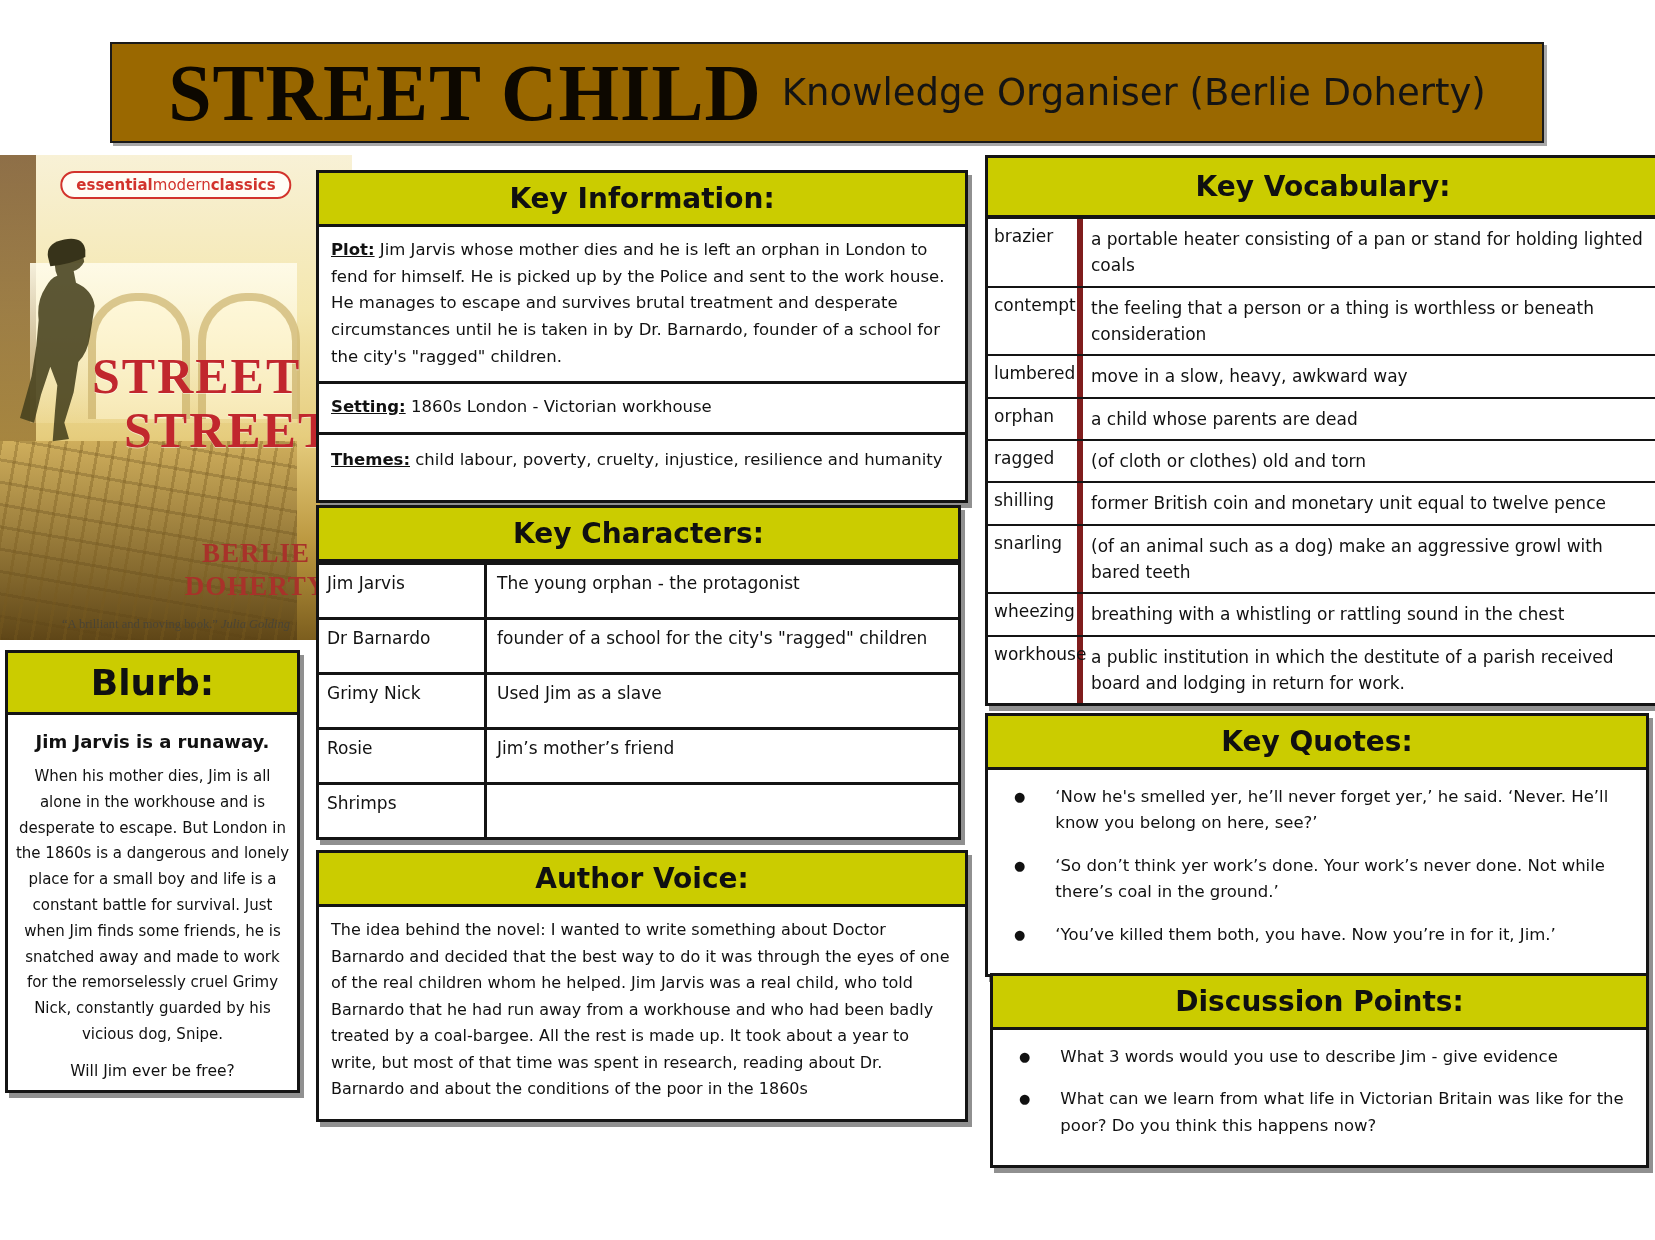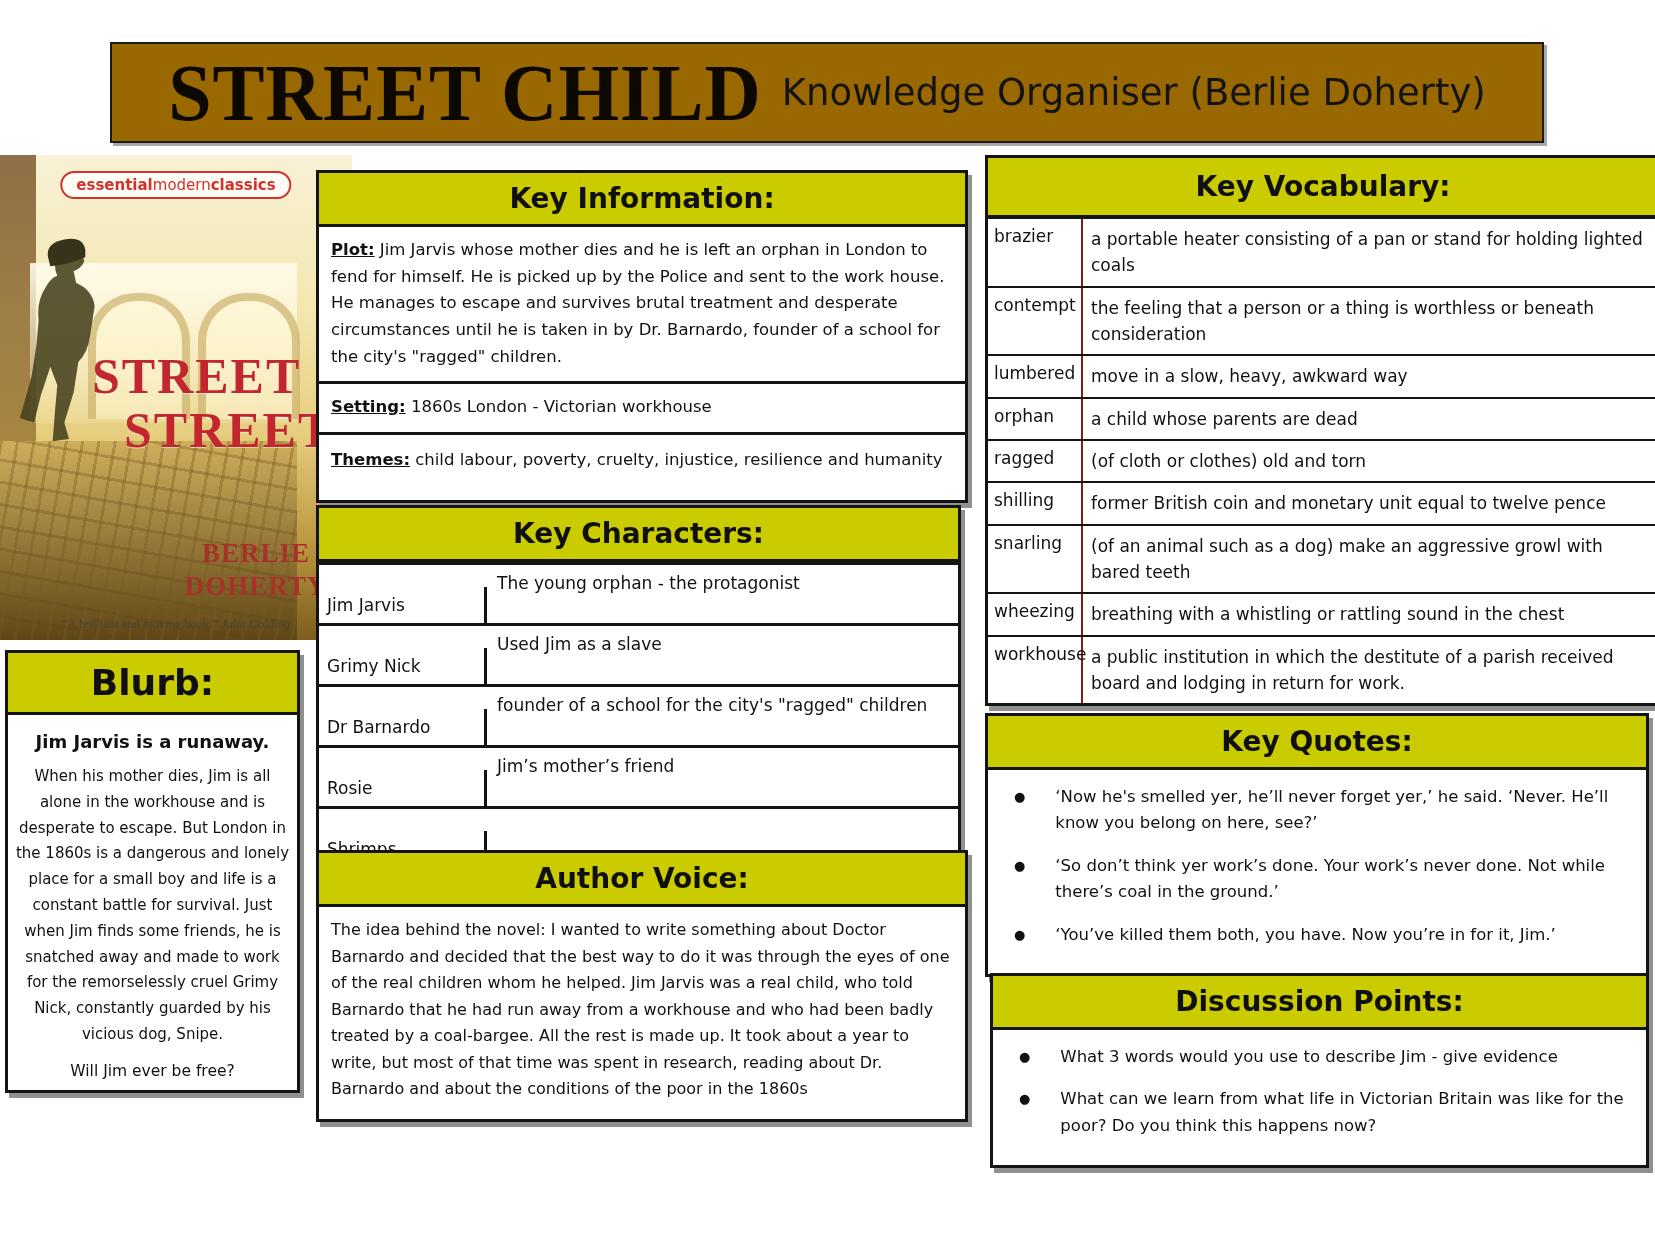--- a/index.html
+++ b/index.html
@@ -94,33 +94,33 @@
   .ki-row{padding:10px 12px;font-size:16.5px;line-height:1.62;}
   .ki-row + .ki-row{border-top:3px solid #141414;}
   .ki-row.setting{padding:10px 12px 12px;}
   .ki-row.themes{padding:12px 12px 26px;}
   .ki-label{font-weight:bold;text-decoration:underline;}
 
   
   .keychars{left:316px;top:505px;width:639px;}
   .char-row{display:grid;grid-template-columns:168px 1fr;border-top:3px solid #141414;min-height:52px;}
   .char-row:first-of-type{border-top:none;}
-  .char-name{border-right:3px solid #141414;padding:8px 8px;font-size:17px;margin-top:22px;}
+  .char-name{border-right:3px solid #141414;padding:8px 8px;font-size:17px;}
   .char-desc{padding:8px 10px;font-size:17px;}
 
   
   .authorvoice{left:316px;top:850px;width:646px;}
   .av-text{padding:10px 12px 16px;font-size:16px;line-height:1.66;}
 
   
   .vocab{left:985px;top:155px;width:670px;}
   .vocab .panel-header{border-bottom-width:2px;padding:12px 0;}
   .vocab-row{display:grid;grid-template-columns:95px 1fr;border-top:2px solid #141414;}
   .vocab-row:first-of-type{border-top:none;}
-  .vocab-term{border-right:2px solid #7f1d1d;padding:7px 4px 7px 6px;font-size:17px;}
+  .vocab-term{border-right:6px solid #7f1d1d;padding:7px 4px 7px 6px;font-size:17px;}
   .vocab-def{padding:7px 8px;font-size:17px;line-height:1.55;}
 
   
   .quotes{left:985px;top:713px;width:658px;min-height:244px;}
   .discussion{left:990px;top:973px;width:653px;min-height:185px;}
   .bullet-list{padding:14px 18px 10px 26px;}
   .bullet-item{display:flex;gap:30px;margin-bottom:16px;}
   .bullet-dot{font-size:13px;line-height:26px;flex:0 0 auto;}
   .bullet-text{font-size:16.5px;line-height:1.6;}
 </style>
@@ -180,26 +180,26 @@
     </div>
   </div>
 
   <div class="panel keychars">
     <div class="panel-header">Key Characters:</div>
     <div class="char-row">
       <div class="char-name">Jim Jarvis</div>
       <div class="char-desc">The young orphan - the protagonist</div>
     </div>
     <div class="char-row">
+      <div class="char-name">Dr Barnardo</div>
+      <div class="char-desc">founder of a school for the city's "ragged" children</div>
+    </div>
+    <div class="char-row">
       <div class="char-name">Grimy Nick</div>
       <div class="char-desc">Used Jim as a slave</div>
-    </div>
-    <div class="char-row">
-      <div class="char-name">Dr Barnardo</div>
-      <div class="char-desc">founder of a school for the city's "ragged" children</div>
     </div>
     <div class="char-row">
       <div class="char-name">Rosie</div>
       <div class="char-desc">Jim’s mother’s friend</div>
     </div>
     <div class="char-row">
       <div class="char-name">Shrimps</div>
     </div>
   </div>
 

